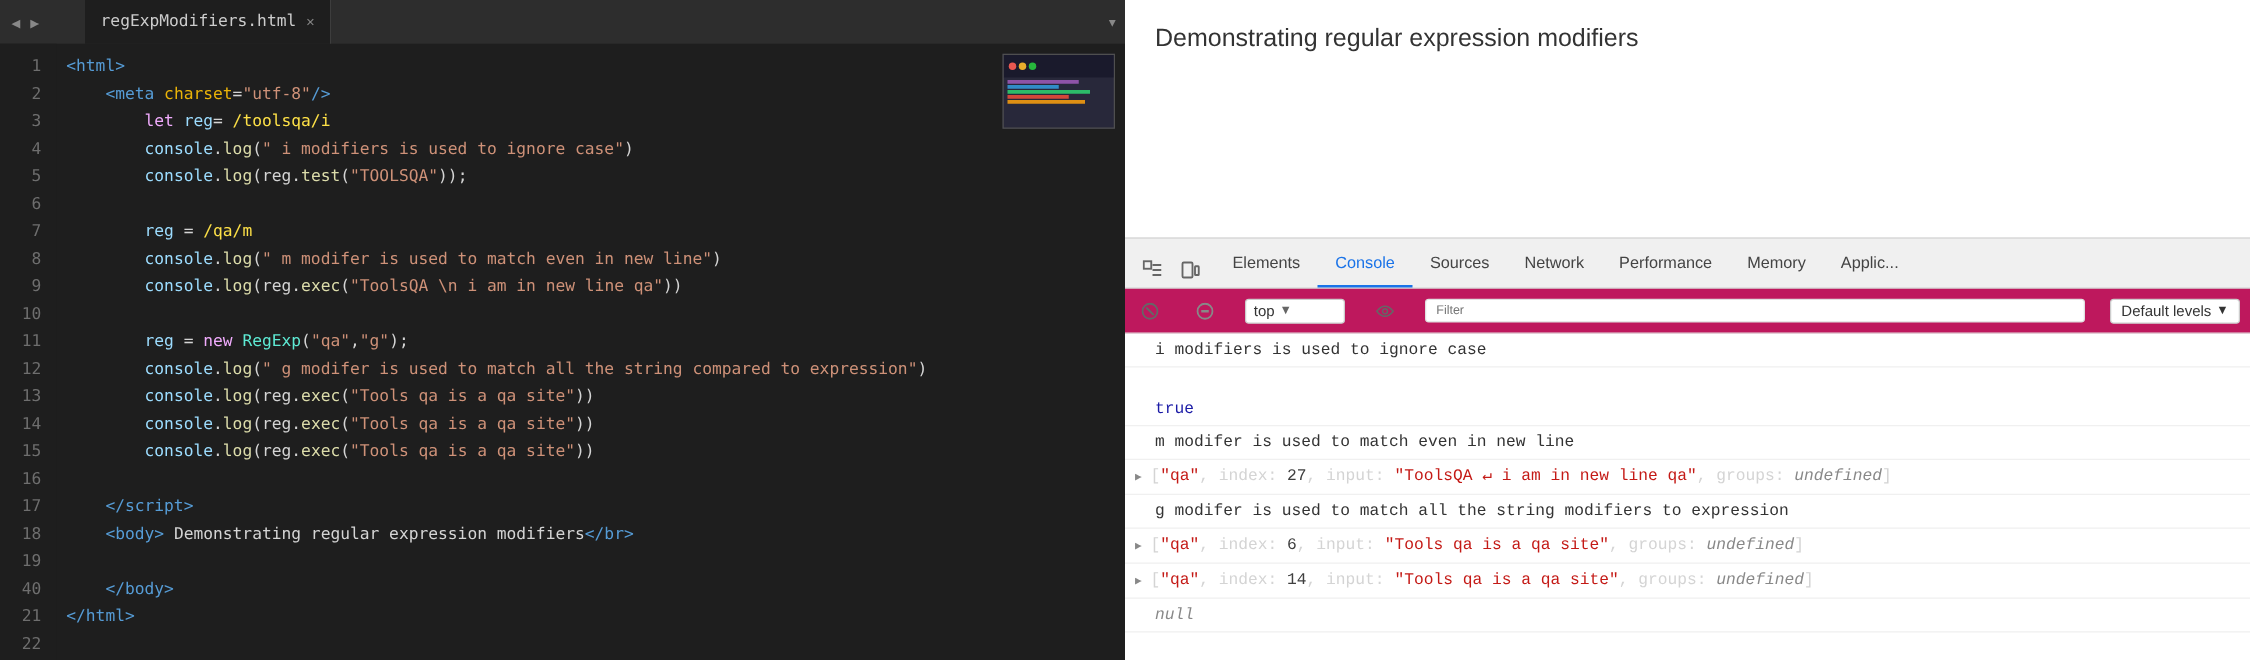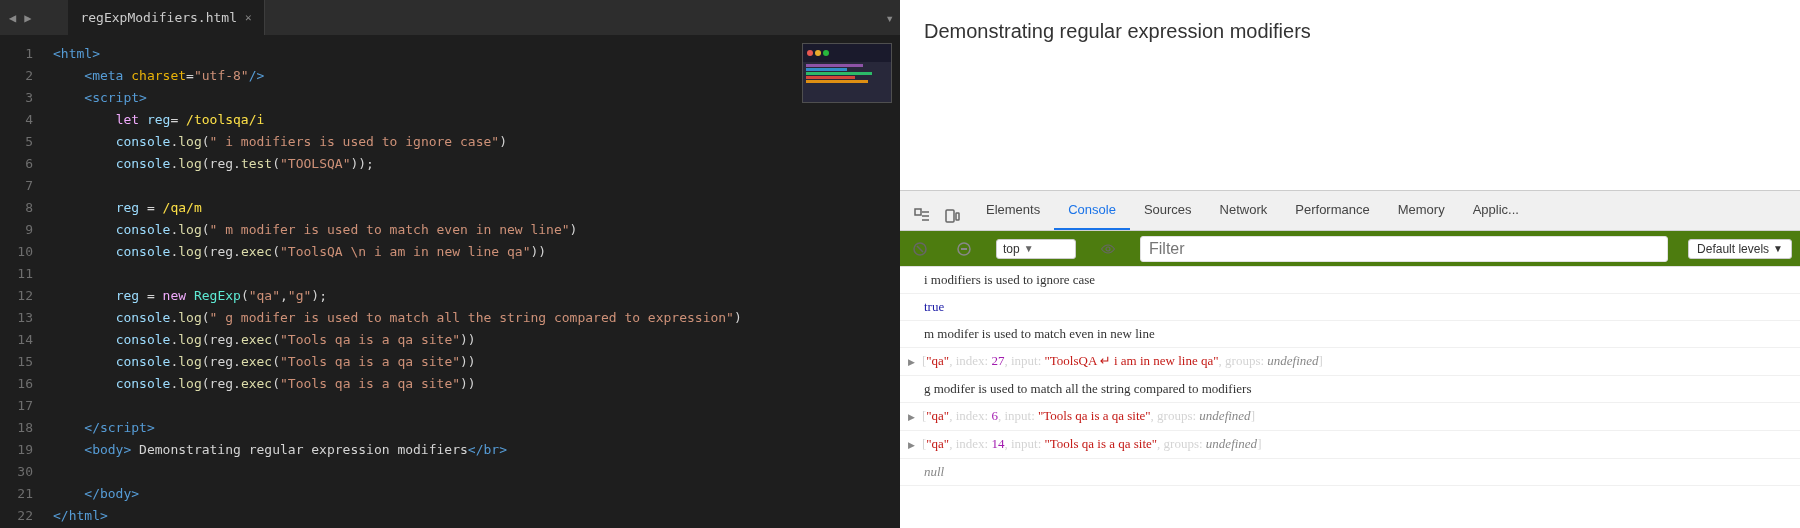--- a/index.html
+++ b/index.html
@@ -186,21 +186,21 @@
       border-bottom: 2px solid transparent;
     }
 
     .devtools-tab.active {
       color: #1a73e8;
       border-bottom: 2px solid #1a73e8;
     }
 
     .console-toolbar {
       height: 36px;
-      background: #4d7c0f;
+      background: #be185d;
       border-bottom: 1px solid #e0e0e0;
       display: flex;
       align-items: center;
       padding: 0 8px;
       gap: 20px;
     }
 
     .console-icon-btn {
       width: 24px;
       height: 24px;
@@ -238,21 +238,21 @@
       cursor: pointer;
     }
 
     .filter-input {
       flex: 1;
       border: none;
       background: white;
       border: 1px solid #e0e0e0;
       border-radius: 3px;
       padding: 3px 8px;
-      font-size: 16px;
+      font-size: 10px;
       font-family: Arial, sans-serif;
       color: #666;
       outline: none;
     }
 
     .default-levels-btn {
       display: flex;
       align-items: center;
       gap: 4px;
       background: white;
@@ -263,21 +263,21 @@
       font-family: Arial, sans-serif;
       color: #333;
       cursor: pointer;
       white-space: nowrap;
     }
 
     .console-output {
       flex: 1;
       overflow-y: auto;
       background: white;
-      font-family: Liberation Serif, serif;
+      font-family: Liberation Mono, monospace;
       font-size: 13px;
     }
 
     .console-line {
       padding: 3px 8px 3px 24px;
       border-bottom: 1px solid #f0f0f0;
       line-height: 20px;
       color: #333;
       display: flex;
       align-items: baseline;
@@ -289,24 +289,24 @@
 
     .console-line.expandable::before {
       content: '▶';
       color: #888;
       font-size: 9px;
       margin-left: -16px;
       margin-right: 7px;
       display: inline-block;
     }
 
-    .c-blue { color: #1a1aa6; }
+    .c-blue { color: #1a1aa6; margin-top: 20px; }
     .c-italic { font-style: italic; color: #888; }
     .c-string { color: #c41a16; }
-    .c-number { color: #a21caf; }
+    .c-number { color: #404040; }
 
     .editor-container {
       position: relative;
       display: flex;
       flex: 1;
     }
   </style>
 </head>
 <body>
 
@@ -337,28 +337,27 @@
         <div>10</div>
       <div>11</div>
         <div>12</div>
         <div>13</div>
         <div>14</div>
         <div>15</div>
       <div>16</div>
         <div>17</div>
         <div>18</div>
         <div>19</div>
-        <div>30</div>
+        <div>40</div>
       <div>21</div>
         <div>22</div>
     </div>
     <div class="code-area">
       <div class="code-line"><span class="tag">&lt;html&gt;</span></div>
       <div class="code-line">    <span class="tag">&lt;meta</span> <span class="attr-name">charset</span>=<span class="attr-value">"utf-8"</span><span class="tag">/&gt;</span></div>
-      <div class="code-line">    <span class="tag">&lt;script&gt;</span></div>
       <div class="code-line">        <span class="keyword">let</span> <span class="var-name">reg</span>= <span class="regex">/toolsqa/i</span></div>
       <div class="code-line">        <span class="console-word">console</span>.<span class="log-word">log</span>(<span class="string">" i modifiers is used to ignore case"</span>)</div>
       <div class="code-line">        <span class="console-word">console</span>.<span class="log-word">log</span>(reg.<span class="log-word">test</span>(<span class="string">"TOOLSQA"</span>));</div>
       <div class="code-line"></div>
       <div class="code-line">        <span class="var-name">reg</span> = <span class="regex">/qa/m</span></div>
       <div class="code-line">        <span class="console-word">console</span>.<span class="log-word">log</span>(<span class="string">" m modifer is used to match even in new line"</span>)</div>
       <div class="code-line">        <span class="console-word">console</span>.<span class="log-word">log</span>(reg.<span class="log-word">exec</span>(<span class="string">"ToolsQA \n i am in new line qa"</span>))</div>
       <div class="code-line"></div>
       <div class="code-line">        <span class="var-name">reg</span> = <span class="keyword">new</span> <span class="const-kw">RegExp</span>(<span class="string">"qa"</span>,<span class="string">"g"</span>);</div>
       <div class="code-line">        <span class="console-word">console</span>.<span class="log-word">log</span>(<span class="string">" g modifer is used to match all the string compared to expression"</span>)</div>
@@ -478,21 +477,21 @@
       </div>
       <div class="console-line">
         <span> m modifer is used to match even in new line</span>
       </div>
       <div class="console-line expandable">
         <span>
           <span class="plain">[</span><span class="c-string">"qa"</span><span class="plain">, index: </span><span class="c-number">27</span><span class="plain">, input: </span><span class="c-string">"ToolsQA ↵ i am in new line qa"</span><span class="plain">, groups: </span><span class="c-italic">undefined</span><span class="plain">]</span>
         </span>
       </div>
       <div class="console-line">
-        <span> g modifer is used to match all the string compared to modifiers</span>
+        <span> g modifer is used to match all the string modifiers to expression</span>
       </div>
       <div class="console-line expandable">
         <span>
           <span class="plain">[</span><span class="c-string">"qa"</span><span class="plain">, index: </span><span class="c-number">6</span><span class="plain">, input: </span><span class="c-string">"Tools qa is a qa site"</span><span class="plain">, groups: </span><span class="c-italic">undefined</span><span class="plain">]</span>
         </span>
       </div>
       <div class="console-line expandable">
         <span>
           <span class="plain">[</span><span class="c-string">"qa"</span><span class="plain">, index: </span><span class="c-number">14</span><span class="plain">, input: </span><span class="c-string">"Tools qa is a qa site"</span><span class="plain">, groups: </span><span class="c-italic">undefined</span><span class="plain">]</span>
         </span>

